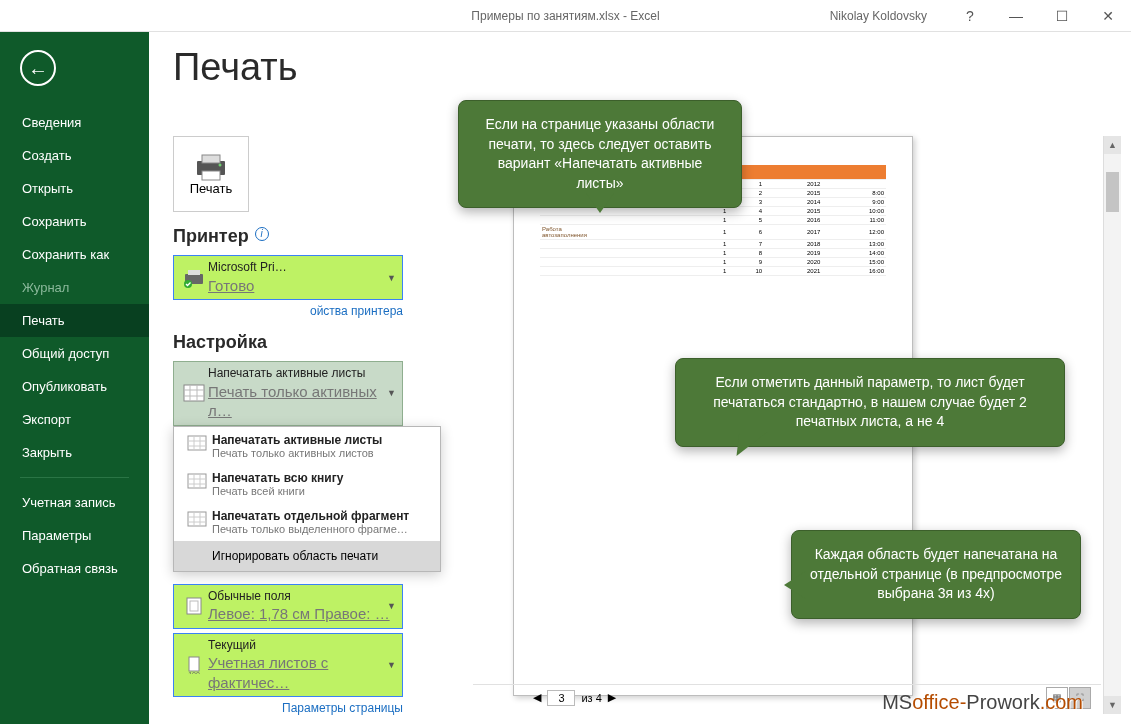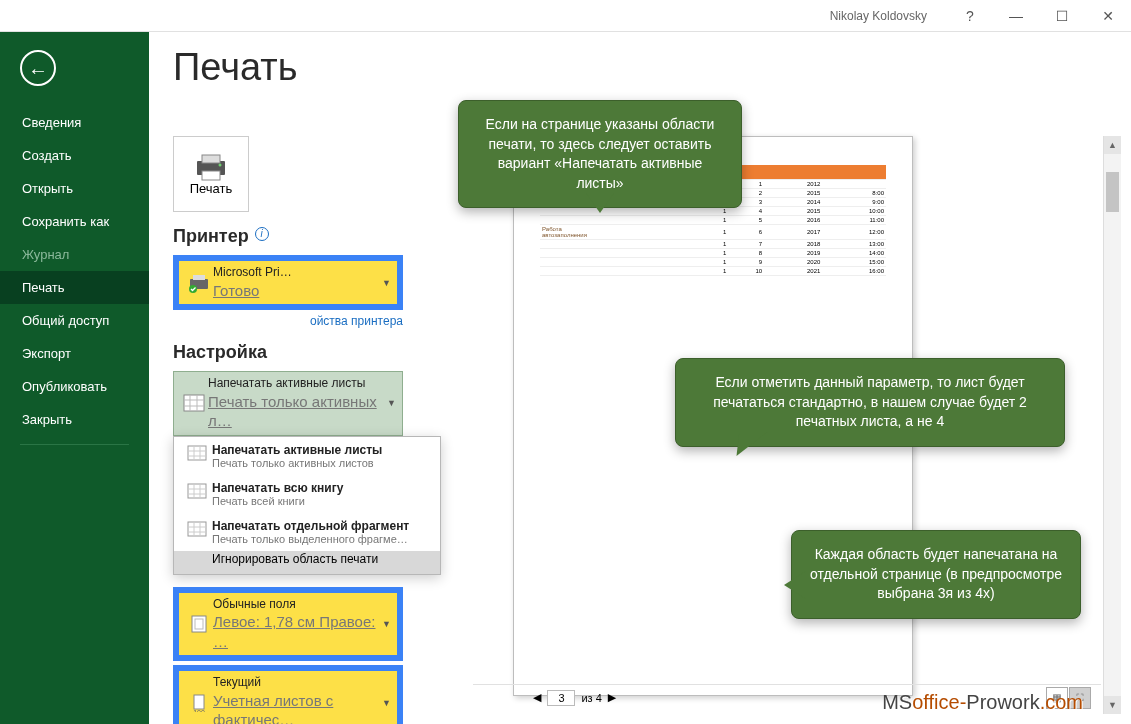--- a/index.html
+++ b/index.html
@@ -15,21 +15,21 @@
 .nav-item{padding:9px 22px;font-size:13px;cursor:pointer;}
 .nav-item.sel{background:#084020;}
 .nav-item.dis{color:#8ab89a;}
 .nav-sep{height:1px;background:#2a7545;margin:8px 20px;}
 .content{flex:1;position:relative;padding:24px 10px 10px 24px;background:#fff;display:flex;}
 .pagehead{font-size:38px;font-weight:300;color:#2a2a2a;position:absolute;top:14px;left:24px;}
 .leftcol{width:280px;margin-top:80px;}
 .printbtn{width:76px;height:76px;border:1px solid #ccc;display:flex;flex-direction:column;align-items:center;justify-content:center;background:#fff;font-size:13px;}
 .printbtn svg{width:36px;height:28px;}
 .secthead{font-size:18px;color:#2a2a2a;margin:14px 0 8px 0;font-weight:700;}
-.dropdown{width:230px;border:6px solid #3b82f6;background:#fde047;display:flex;align-items:center;padding:4px 6px;font-size:12px;margin-bottom:4px;position:relative;}
+.dropdown{width:230px;border:1px solid #3b82f6;background:#bef264;display:flex;align-items:center;padding:4px 6px;font-size:12px;margin-bottom:4px;position:relative;}
 .dropdown .dd-icon{width:28px;display:flex;justify-content:center;}
 .dropdown .dd-text{flex:1;line-height:1.3;}
 .dd-title{color:#222;}
 .dd-sub{color:#777;font-size:15px;text-decoration:underline;}
 .dd-arrow{position:absolute;right:6px;top:50%;transform:translateY(-50%);color:#555;font-size:9px;}
 .linky{color:#1b6ec2;font-size:12px;text-align:right;width:230px;margin-bottom:6px;}
 .sel-dd{background:#c8dac8;border:1px solid #8fae8f;}
 .flyout{width:268px;border:1px solid #b7b7b7;background:#fff;box-shadow:0 3px 12px rgba(0,0,0,.2);position:relative;top:-4px;}
 .fly-item{padding:6px 8px 6px 8px;display:flex;align-items:flex-start;font-size:12px;}
 .fly-item.sel{background:#d8d8d8;}
@@ -61,45 +61,52 @@
 .tip3{top:498px;left:642px;width:290px;}
 .tip3::after{top:40px;left:-22px;border:14px solid transparent;border-right:22px solid #4d7938;}
 .watermark{position:absolute;bottom:10px;right:48px;font-family:"Comic Sans MS",cursive;font-size:20px;color:#b54c00;text-shadow:1px 1px 0 #fff;z-index:60;}
 .watermark .alt{color:#444;}
 .info-icon{color:#1b6ec2;border:1px solid #1b6ec2;border-radius:50%;width:14px;height:14px;display:inline-flex;align-items:center;justify-content:center;font-size:10px;font-style:italic;position:absolute;}
 </style>
 </head>
 <body>
 
 <div class="titlebar">
+  <span class="title-center">Примеры по занятиям.xlsx - Excel</span>
   <span class="title-user">Nikolay Koldovsky</span>
   <div class="winctrls">
     <div class="winbtn">?</div>
     <div class="winbtn">—</div>
     <div class="winbtn">☐</div>
     <div class="winbtn">✕</div>
   </div>
 </div>
 
 <div class="main">
   <div class="sidebar">
     <div class="backbtn">←</div>
     <div id="navlist">
         <div class="nav-item">Сведения</div>
         <div class="nav-item">Создать</div>
         <div class="nav-item">Открыть</div>
+        <div class="nav-item">Сохранить</div>
         <div class="nav-item">Сохранить как</div>
         <div class="nav-item dis">Журнал</div>
         <div class="nav-item sel">Печать</div>
         <div class="nav-item">Общий доступ</div>
+        <div class="nav-item">Опубликовать</div>
         <div class="nav-item">Экспорт</div>
-        <div class="nav-item">Опубликовать</div>
         <div class="nav-item">Закрыть</div>
       </div>
     <div class="nav-sep"></div>
+    <div id="navlist2">
+        <div class="nav-item">Учетная запись</div>
+        <div class="nav-item">Параметры</div>
+        <div class="nav-item">Обратная связь</div>
+      </div>
   </div>
 
   <div class="content">
     <div class="pagehead">Печать</div>
 
     <div class="leftcol">
       <div class="printbtn">
         <svg viewBox="0 0 36 28">
             <rect x="4" y="8" width="28" height="14" fill="#555" rx="1"></rect>
             <rect x="9" y="2" width="18" height="8" fill="#ddd" stroke="#888"></rect>
@@ -190,21 +197,21 @@
                   <line x1="7" y1="1" x2="7" y2="15" stroke="#ccc"></line>
                   <line x1="13" y1="1" x2="13" y2="15" stroke="#ccc"></line>
                 </svg>
               </span>
               <span class="fly-text">
                 <div class="t1">Напечатать отдельной фрагмент</div>
                 <div class="t2">Печать только выделенного фрагме…</div>
               </span>
             </div>
           </div>
-        <div class="fly-item sel" style="padding:1px 10px 8px 38px;">
+        <div class="fly-item sel" style="padding:8px 10px 8px 38px;">
             <span>Игнорировать область печати</span>
           </div>
       </div>
 
       <div class="dropdown" style="margin-top:8px;">
         <span class="dd-icon">
             <svg width="20" height="18" viewBox="0 0 20 18">
               <rect x="3" y="1" width="14" height="16" fill="#fff" stroke="#888"></rect>
               <rect x="6" y="4" width="8" height="10" fill="none" stroke="#bbb"></rect>
             </svg>

